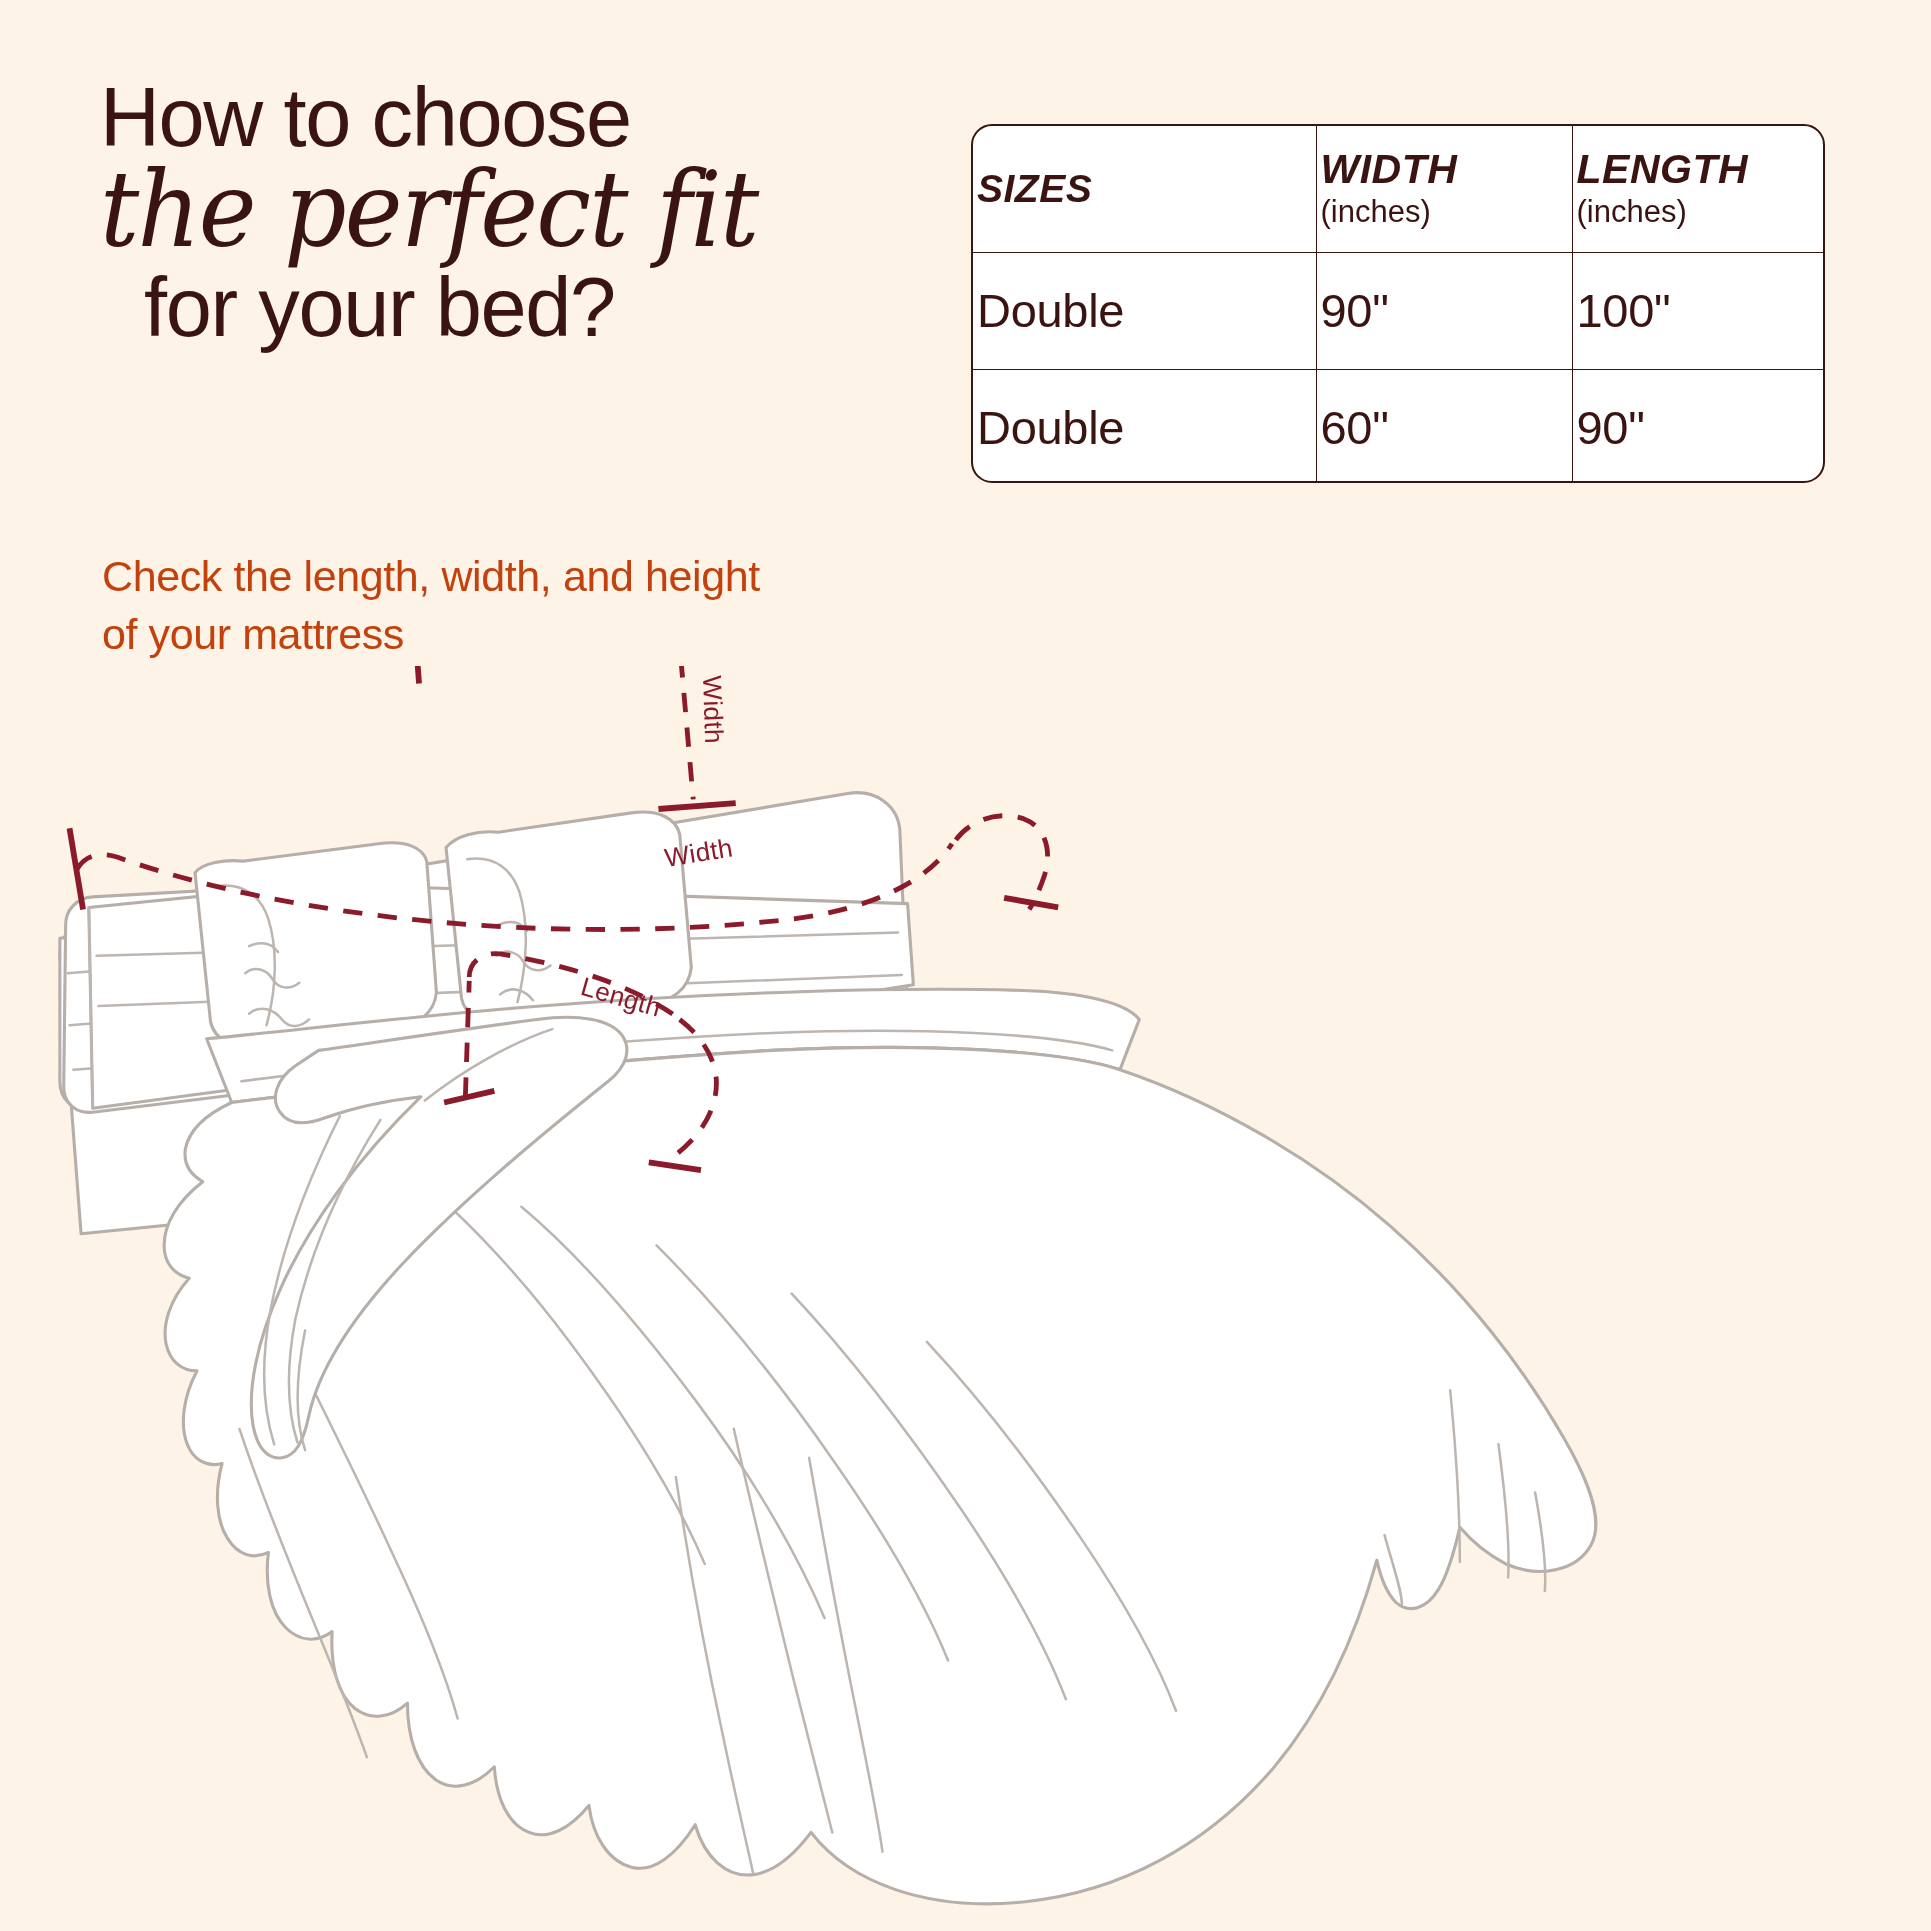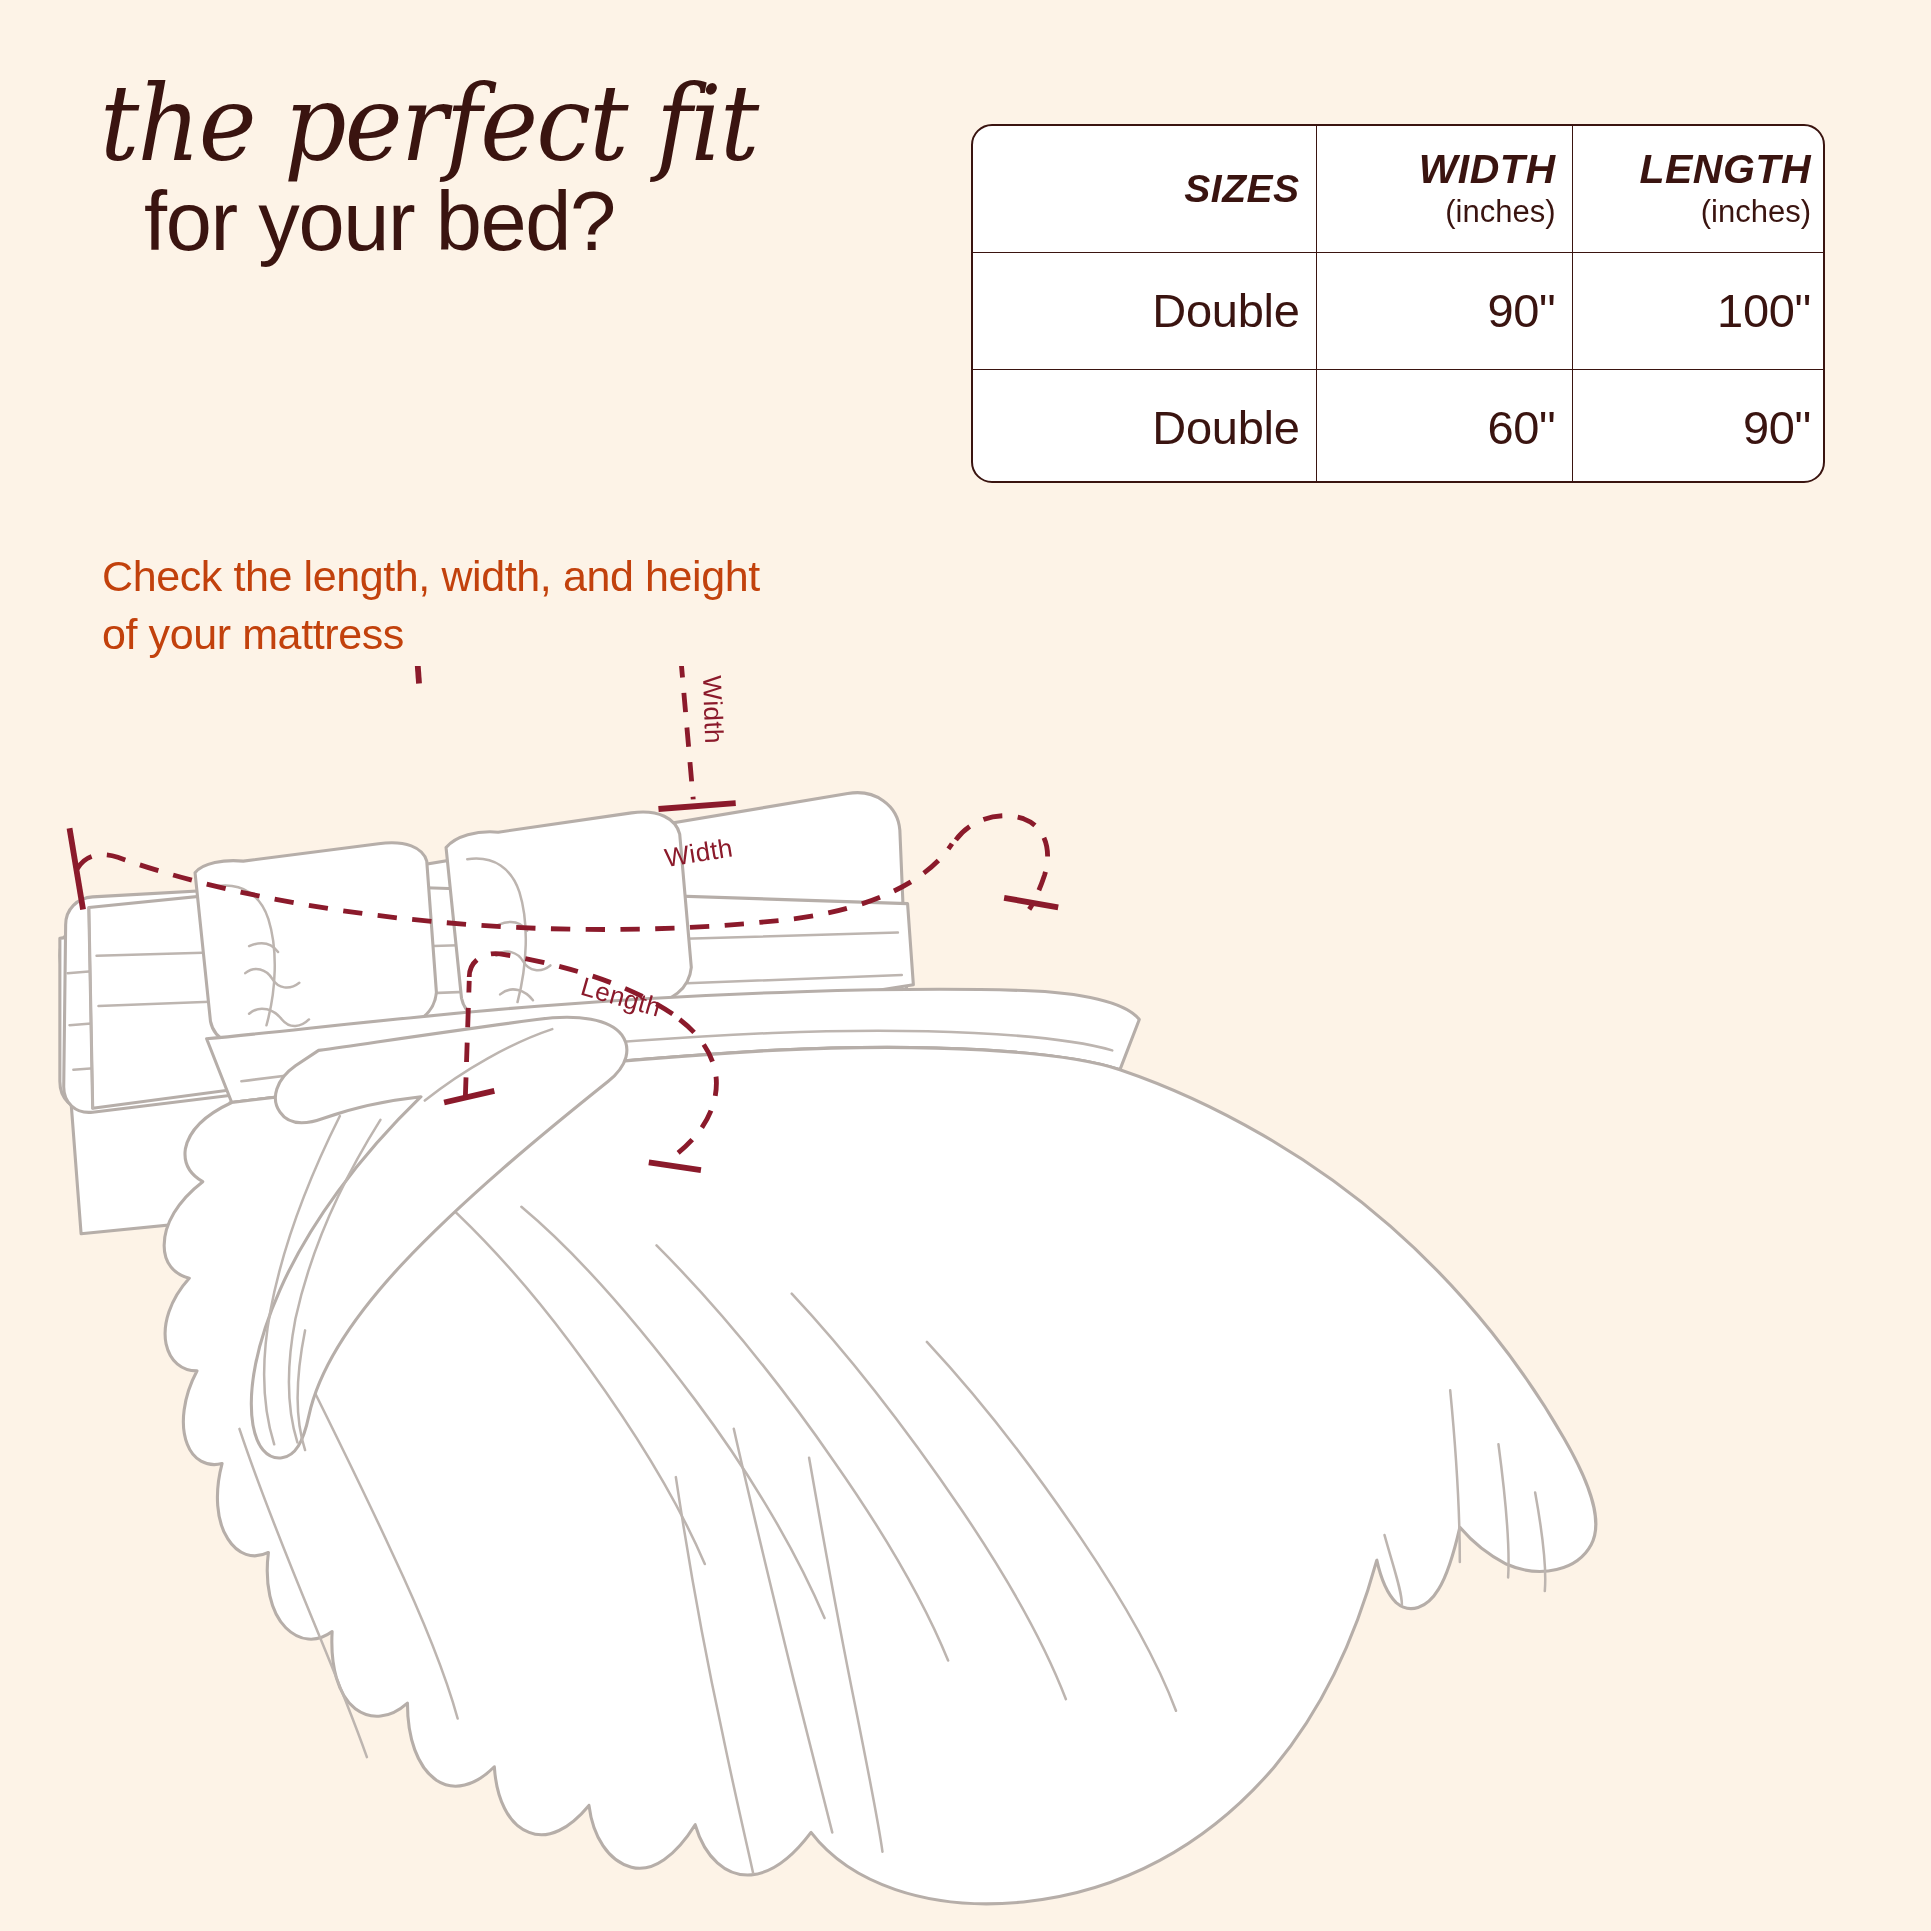--- a/index.html
+++ b/index.html
@@ -73,24 +73,24 @@
     background:#FFFFFF;
     overflow:hidden;
   }
   #size-table table{
     width:100%; height:100%;
     border-collapse:collapse;
     table-layout:fixed;
   }
   #size-table td, #size-table th{
     border:1.9px solid #3A1410;
-    text-align:right;
+    text-align:left;
     vertical-align:middle;
     color:#3A1410;
-    padding:16px;
+    padding:4px;
   }
   #size-table tr:first-child td, #size-table tr:first-child th{ border-top:none; }
   #size-table tr:last-child td, #size-table tr:last-child th{ border-bottom:none; }
   #size-table td:first-child, #size-table th:first-child{ border-left:none; }
   #size-table td:last-child, #size-table th:last-child{ border-right:none; }
 
   .col-size{ width:343px; }
   .col-w{ width:256px; }
   .col-l{ width:255px; }
 
@@ -146,20 +146,21 @@
     fill:#8B1A2B;
     letter-spacing:0.4px;
   }
 </style>
 </head>
 <body>
 
 <div id="page">
 
   <div id="headline">
+    <div class="hl-line1">How to choose</div>
     <div class="hl-line2">the perfect fit</div>
     <div class="hl-line3">for your bed?</div>
   </div>
 
   <div id="subtext">Check the length, width, and height of your mattress</div>
 
   <div id="size-table">
     <table>
       <tbody>
           <tr class="hdr-row">

